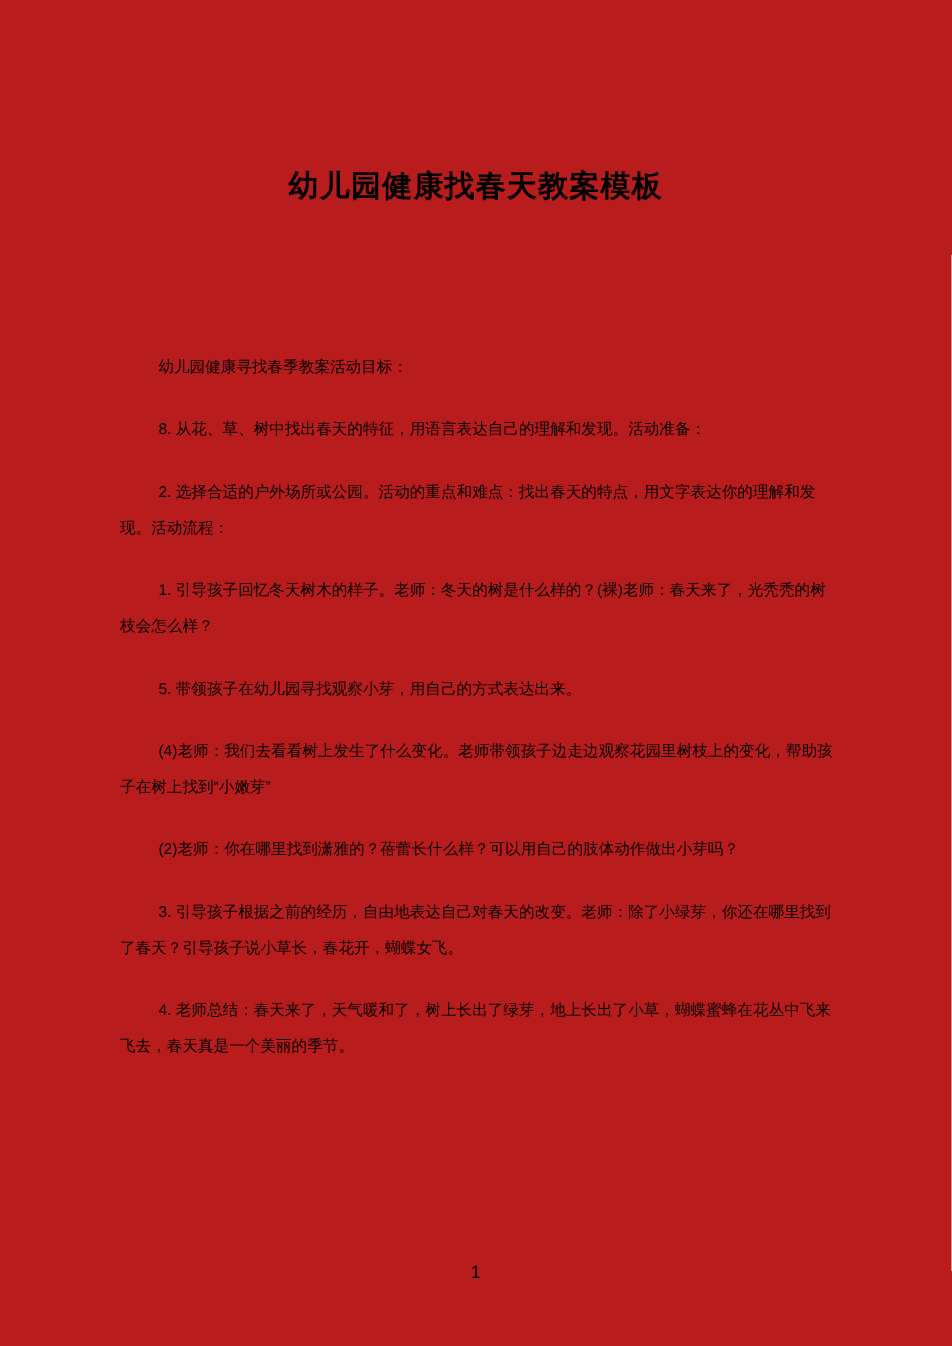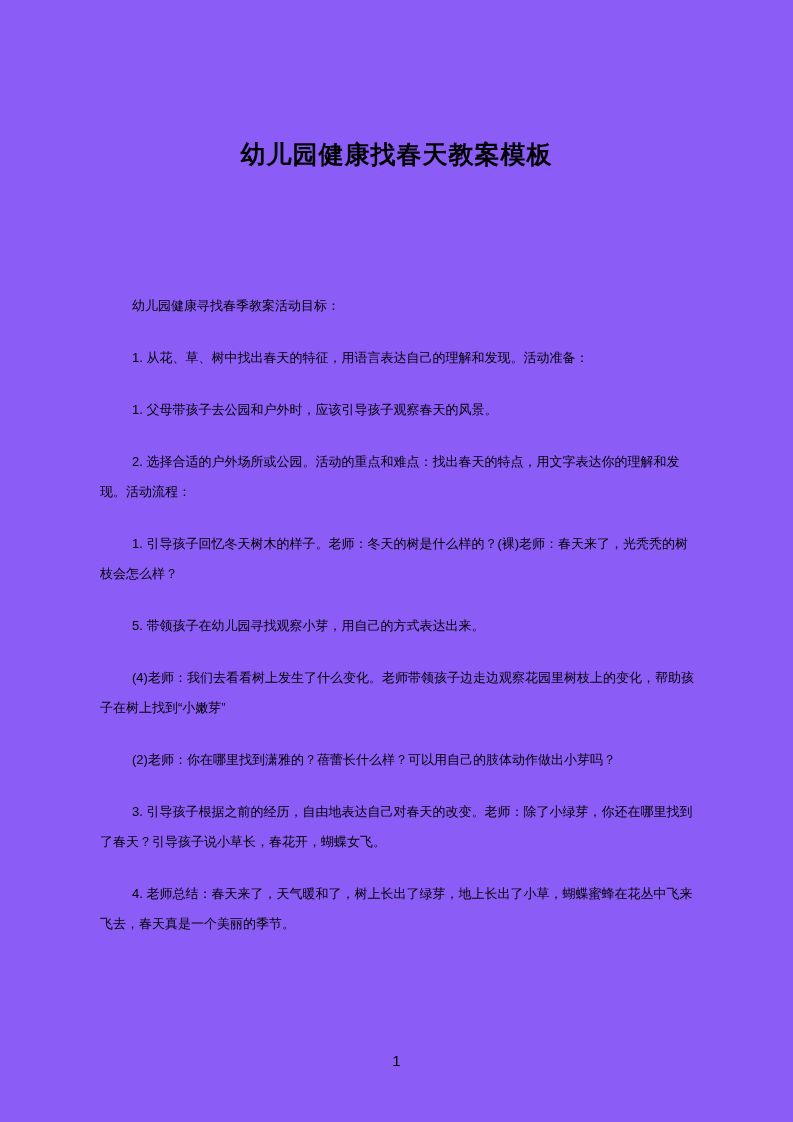--- a/index.html
+++ b/index.html
@@ -4,21 +4,21 @@
 <style>
   html, body {
     margin: 0;
     padding: 0;
     background: #ffffff;
   }
   .page {
     position: relative;
     width: 793px;
     height: 1122px;
-    background: #8b5cf6;
+    background: #b91c1c;
     color: #000000;
     font-family: "Liberation Sans", sans-serif;
     overflow: hidden;
   }
   .doc-title {
     position: absolute;
     top: 138px;
     left: 0;
     width: 100%;
     margin: 0;
@@ -51,22 +51,21 @@
   }
 </style>
 </head>
 <body>
 
 <div class="page">
   <h1 class="doc-title">幼儿园健康找春天教案模板</h1>
 
   <div class="doc-content">
     <p class="para">幼儿园健康寻找春季教案活动目标：</p>
-    <p class="para">1. 从花、草、树中找出春天的特征，用语言表达自己的理解和发现。活动准备：</p>
-    <p class="para">1. 父母带孩子去公园和户外时，应该引导孩子观察春天的风景。</p>
+    <p class="para">8. 从花、草、树中找出春天的特征，用语言表达自己的理解和发现。活动准备：</p>
     <p class="para">2. 选择合适的户外场所或公园。活动的重点和难点：找出春天的特点，用文字表达你的理解和发现。活动流程：</p>
     <p class="para">1. 引导孩子回忆冬天树木的样子。老师：冬天的树是什么样的？(裸)老师：春天来了，光秃秃的树枝会怎么样？</p>
     <p class="para">5. 带领孩子在幼儿园寻找观察小芽，用自己的方式表达出来。</p>
     <p class="para">(4)老师：我们去看看树上发生了什么变化。老师带领孩子边走边观察花园里树枝上的变化，帮助孩子在树上找到“小嫩芽”</p>
     <p class="para">(2)老师：你在哪里找到潇雅的？蓓蕾长什么样？可以用自己的肢体动作做出小芽吗？</p>
     <p class="para">3. 引导孩子根据之前的经历，自由地表达自己对春天的改变。老师：除了小绿芽，你还在哪里找到了春天？引导孩子说小草长，春花开，蝴蝶女飞。</p>
     <p class="para">4. 老师总结：春天来了，天气暖和了，树上长出了绿芽，地上长出了小草，蝴蝶蜜蜂在花丛中飞来飞去，春天真是一个美丽的季节。</p>
   </div>
 
   <div class="page-footer">1</div>

